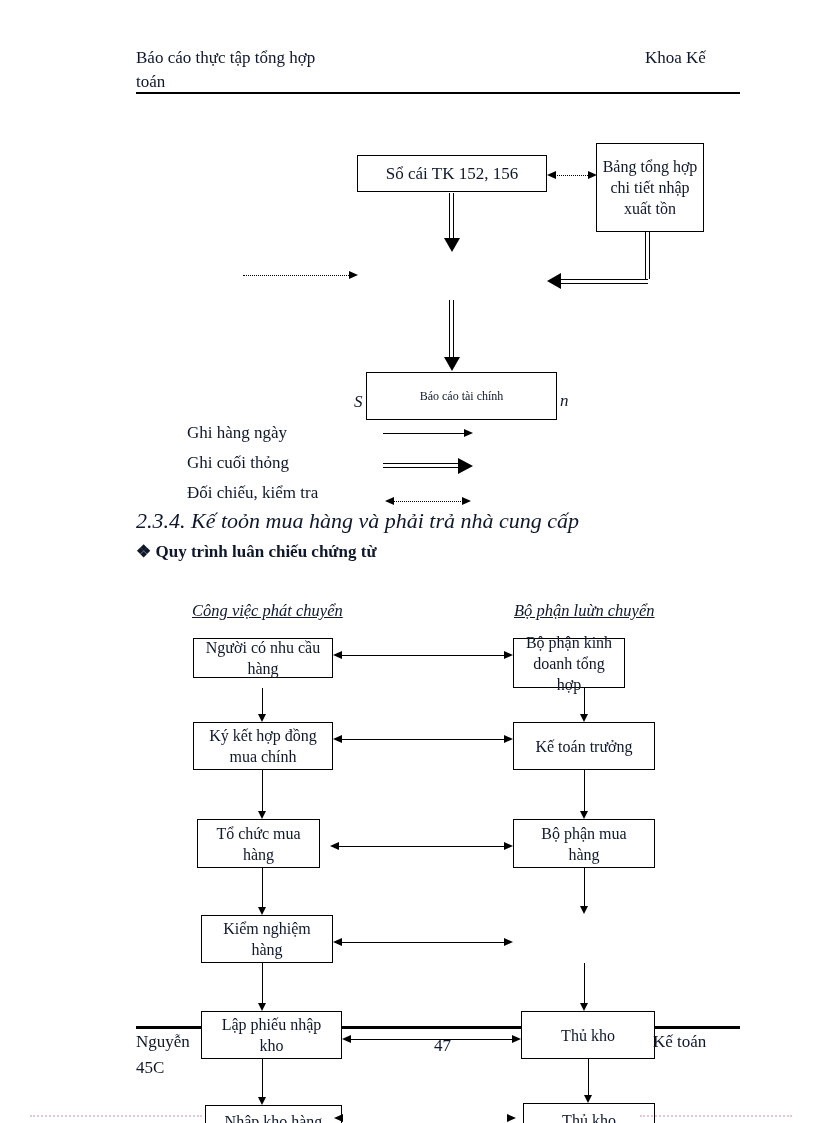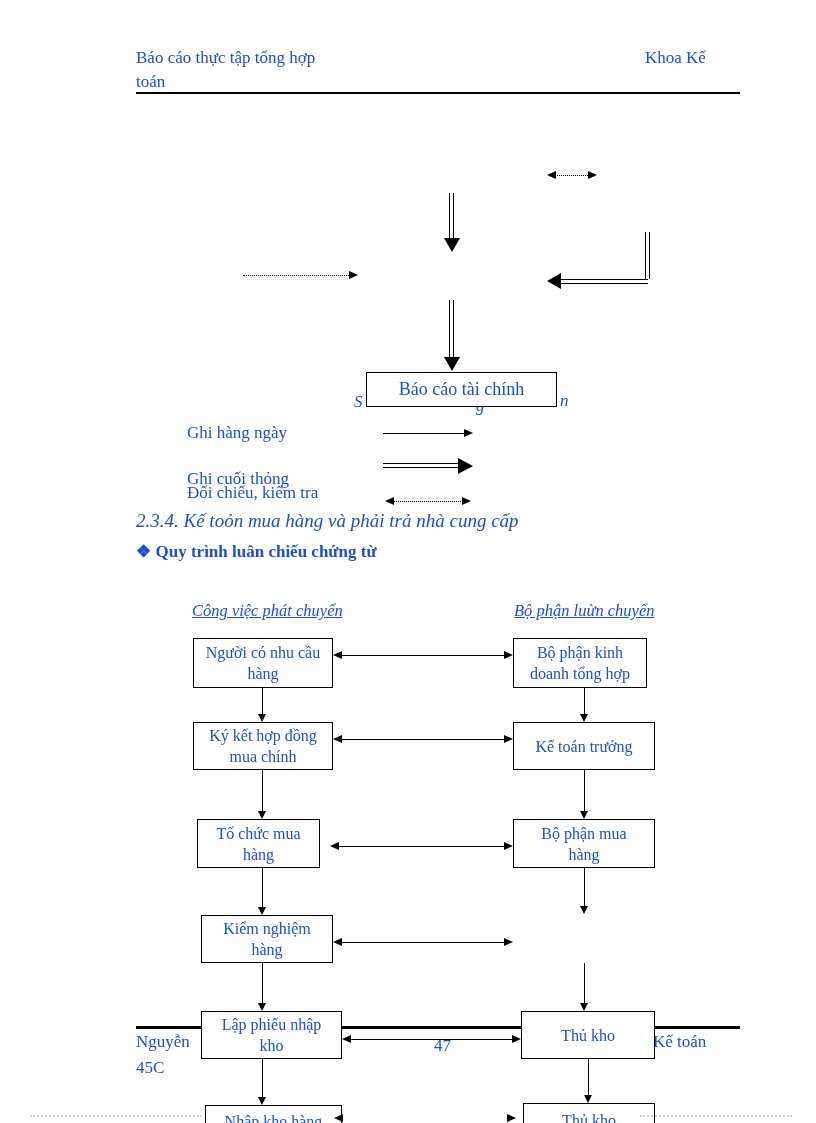--- a/index.html
+++ b/index.html
@@ -1,18 +1,18 @@
 <!DOCTYPE html>
 <html><head>
 <meta charset="utf-8">
 <style>
   html,body{margin:0;padding:0;background:#888;}
   #page{
     position:relative; width:816px; height:1123px; margin:0 auto;
-    background:#ffffff; overflow:hidden; color:#1d4ed8;
+    background:#ffffff; overflow:hidden; color:#0f172a;
     font-family:"Liberation Serif","DejaVu Serif",serif;
   }
   .t{position:absolute; font-size:17px; white-space:nowrap; line-height:22px;}
   .italic{font-style:italic;}
   .bold{font-weight:bold;}
   .box{
     position:absolute; border:1.5px solid #000; background:#fff;
     display:flex; align-items:center; justify-content:center;
     text-align:center; font-size:16px; line-height:21px;
     padding:0 10px; box-sizing:border-box; z-index:2;
@@ -37,21 +37,27 @@
 </head>
 <body>
 
 <div id="page">
 
   <div class="t" style="left:136px; top:47px;">Báo cáo thực tập tổng hợp</div>
   <div class="t" style="left:645px; top:47px;">Khoa Kế</div>
   <div class="t" style="left:136px; top:71px;">toán</div>
   <div style="position:absolute; left:136px; top:92px; width:604px; height:2px; background:#000;"></div>
 
+  <div class="box" style="left:357px; top:155px; width:190px; height:37px; font-size:17px;">
+    <span class="bl">Sổ cái TK 152, 156</span>
+  </div>
 
+  <div class="box" style="left:596px; top:143px; width:108px; height:89px; padding:0 2px;">
+    <span class="bl">Bảng tổng hợp chi tiết nhập xuất tồn</span>
+  </div>
 
   <div class="dot-h" style="left:554px; top:175px; width:36px;"></div>
   <div class="tri l" style="left:547px; top:171px;"></div>
   <div class="tri r" style="left:588px; top:171px;"></div>
 
   <div class="dbl-v" style="left:449px; top:193px; height:45px;"></div>
   <div class="tri big-d" style="left:444px; top:238px;"></div>
 
 
   <div class="dot-h" style="left:243px; top:275px; width:106px;"></div>
@@ -61,50 +67,50 @@
   <div class="dbl-h" style="left:561px; top:279px; width:87px;"></div>
   <div class="tri big-l" style="left:547px; top:273px;"></div>
 
   <div class="dbl-v" style="left:449px; top:300px; height:57px;"></div>
   <div class="tri big-d" style="left:444px; top:357px;"></div>
 
   <div class="frag" style="left:354px; top:392px;">S</div>
   <div class="frag" style="left:476px; top:396px;">g</div>
   <div class="frag" style="left:560px; top:391px;">n</div>
 
-  <div class="box" style="left:366px; top:372px; width:191px; height:35px; font-size:18px;">
+  <div class="box" style="left:366px; top:372px; width:191px; height:48px; font-size:12px;">
     <span class="bl">Báo cáo tài chính</span>
   </div>
 
   <div class="t" style="left:187px; top:422px;">Ghi hàng ngày</div>
   <div class="hl" style="left:383px; top:433px; width:82px;"></div>
   <div class="tri r" style="left:464px; top:429px;"></div>
 
-  <div class="t" style="left:187px; top:468px;">Ghi cuối thỏng</div>
+  <div class="t" style="left:187px; top:452px;">Ghi cuối thỏng</div>
   <div class="dbl-h" style="left:383px; top:463px; width:76px;"></div>
   <div class="tri big-r" style="left:458px; top:458px;"></div>
 
   <div class="t" style="left:187px; top:482px;">Đối chiếu, kiểm tra</div>
   <div class="dot-h" style="left:393px; top:501px; width:70px;"></div>
   <div class="tri l" style="left:385px; top:497px;"></div>
   <div class="tri r" style="left:462px; top:497px;"></div>
 
-  <div class="t italic" style="left:136px; top:510px; font-size:19px;">2.3.4. Kế toỏn mua hàng và phải trả nhà cung cấp</div>
+  <div class="t italic" style="left:136px; top:510px; font-size:22px;">2.3.4. Kế toỏn mua hàng và phải trả nhà cung cấp</div>
   <div class="t bold" style="left:136px; top:541px;">
     <span>❖ </span>
     <span>Quy trình luân chiếu chứng từ</span>
   </div>
 
   <div class="colhead" style="left:192px; top:601px;">Công việc phát chuyển</div>
   <div class="colhead" style="left:514px; top:601px;">Bộ phận luừn chuyển</div>
 
-  <div class="box" style="left:193px; top:638px; width:140px; height:50px;">
+  <div class="box" style="left:193px; top:638px; width:140px; height:40px;">
     <span class="bl">Người có nhu cầu hàng</span>
   </div>
-  <div class="box" style="left:513px; top:638px; width:134px; height:50px;">
+  <div class="box" style="left:513px; top:638px; width:112px; height:50px;">
     <span class="bl">Bộ phận kinh doanh tổng hợp</span>
   </div>
   <div class="hl" style="left:342px; top:655px; width:163px;"></div>
   <div class="tri l" style="left:333px; top:651px;"></div>
   <div class="tri r" style="left:504px; top:651px;"></div>
 
   <div class="vl" style="left:262px; top:688px; height:27px;"></div>
   <div class="tri d" style="left:258px; top:714px;"></div>
   <div class="vl" style="left:584px; top:688px; height:27px;"></div>
   <div class="tri d" style="left:580px; top:714px;"></div>

